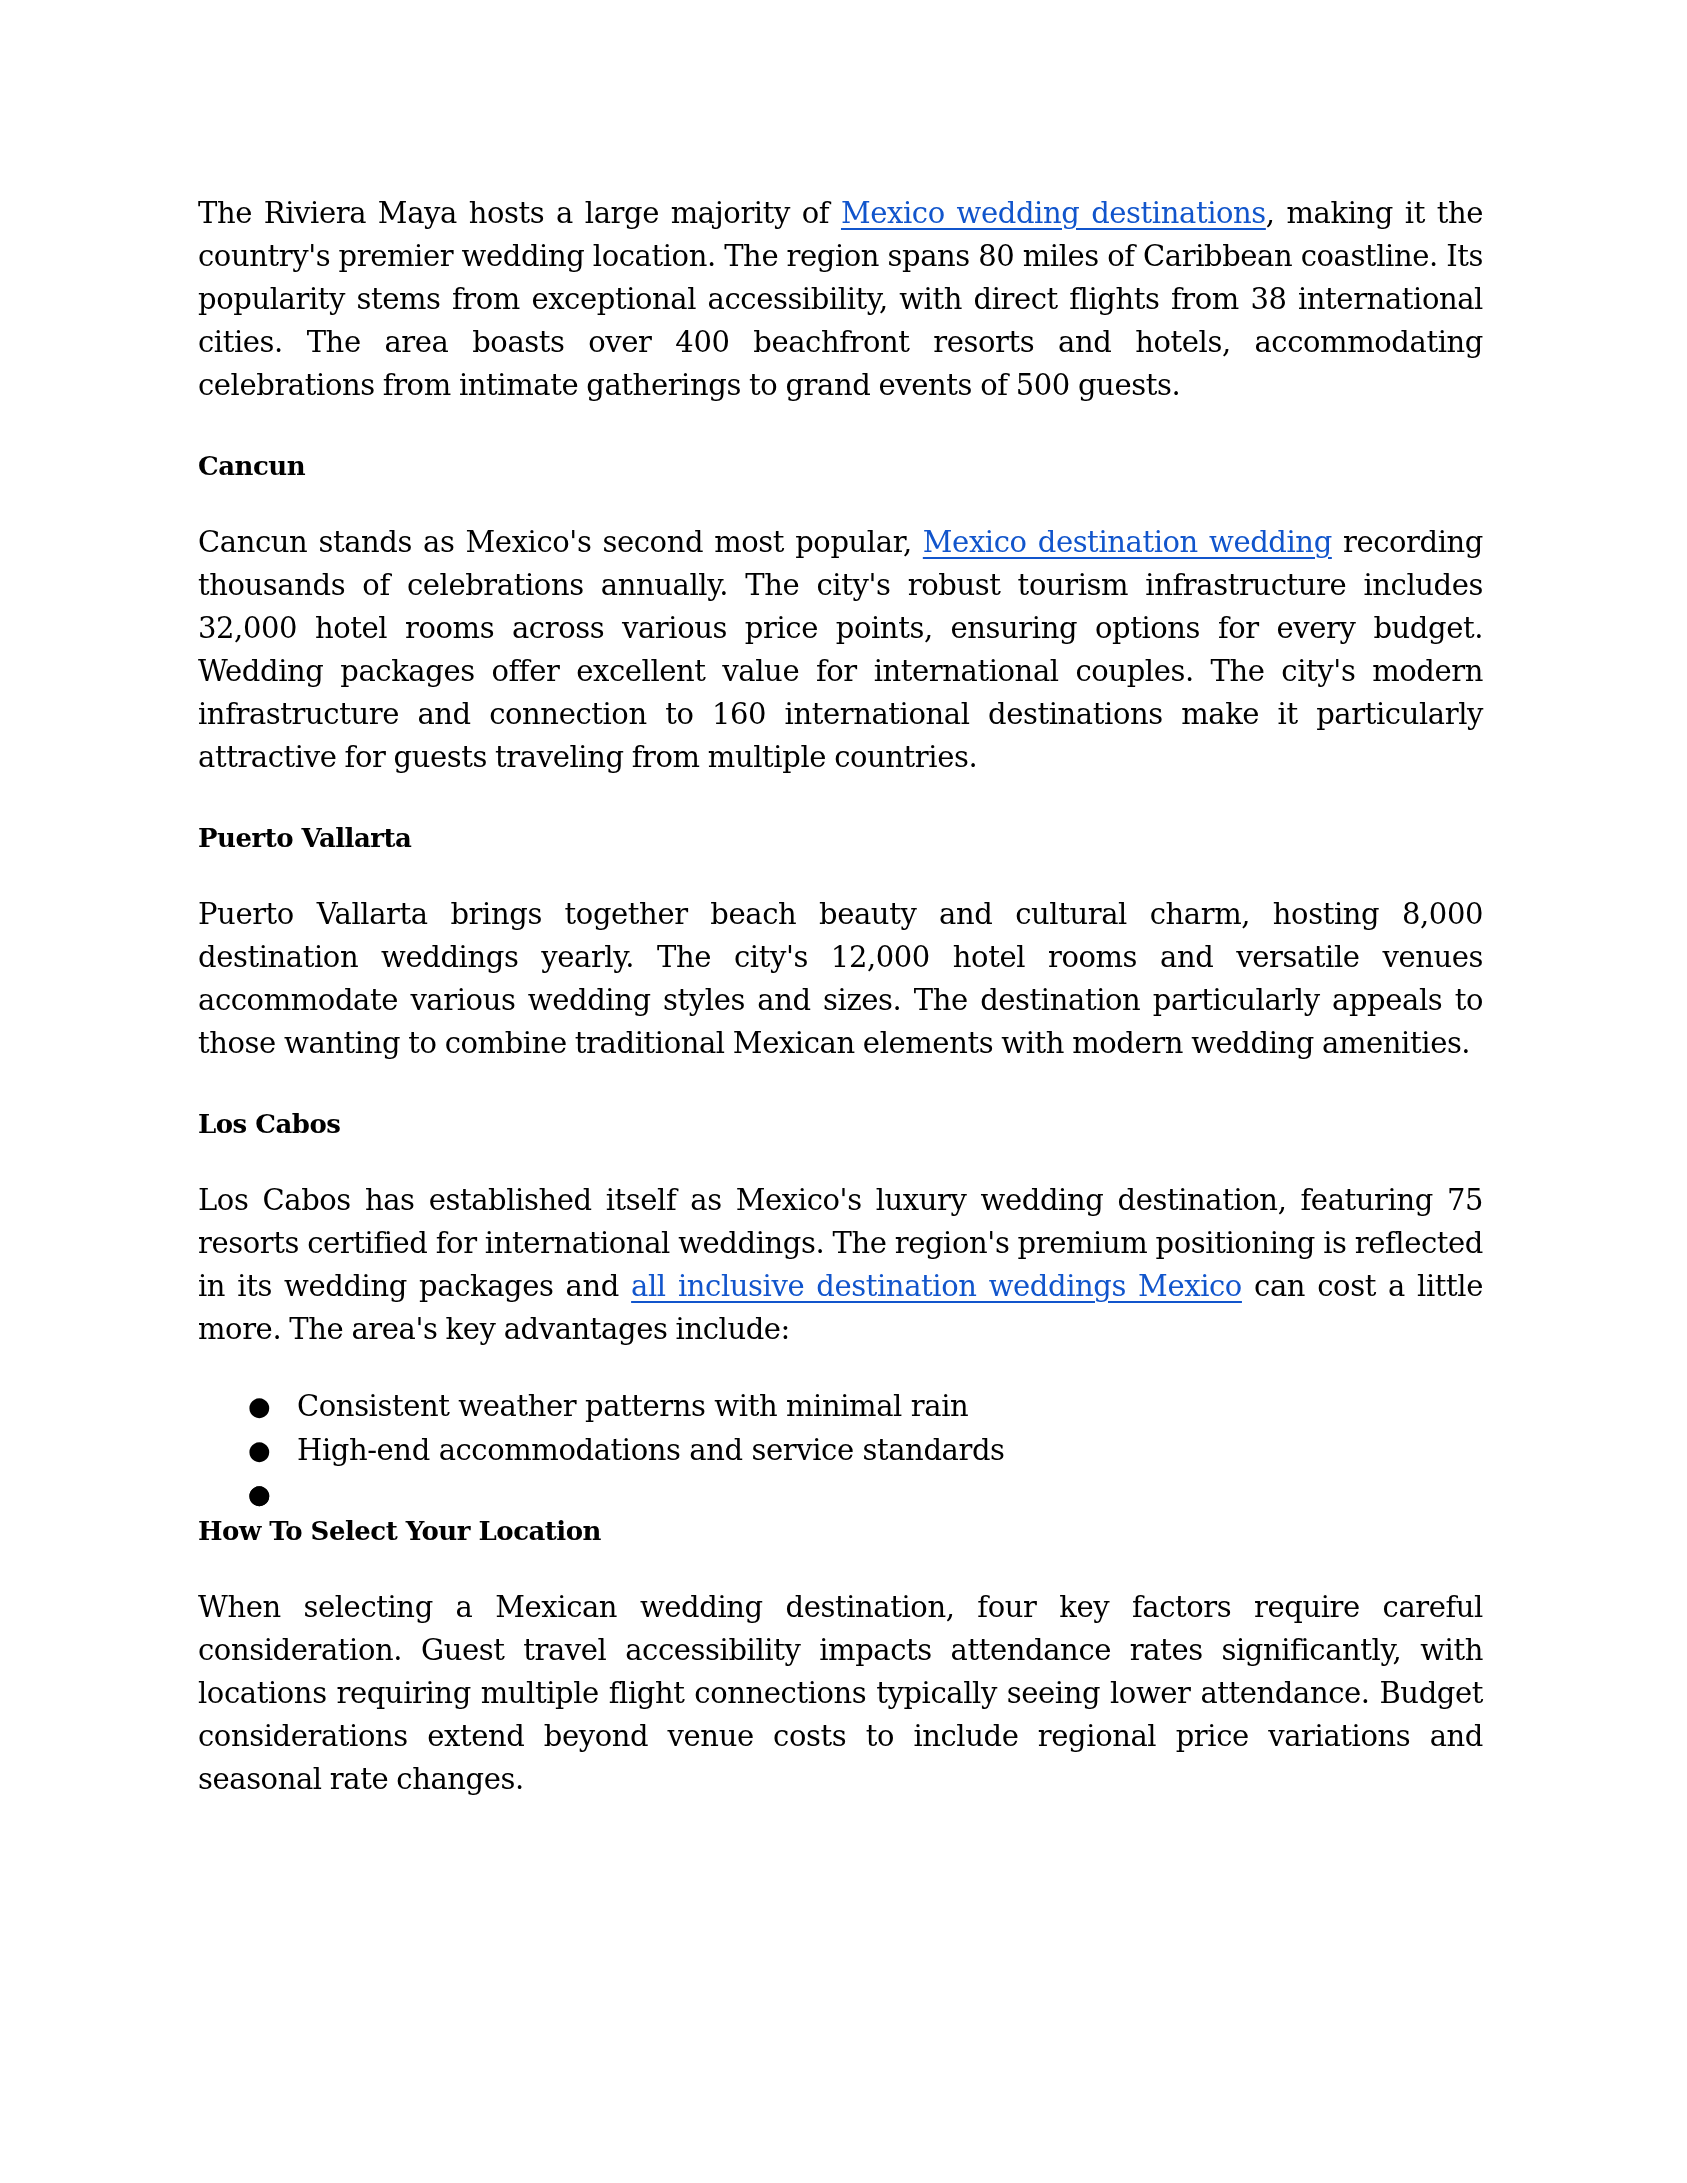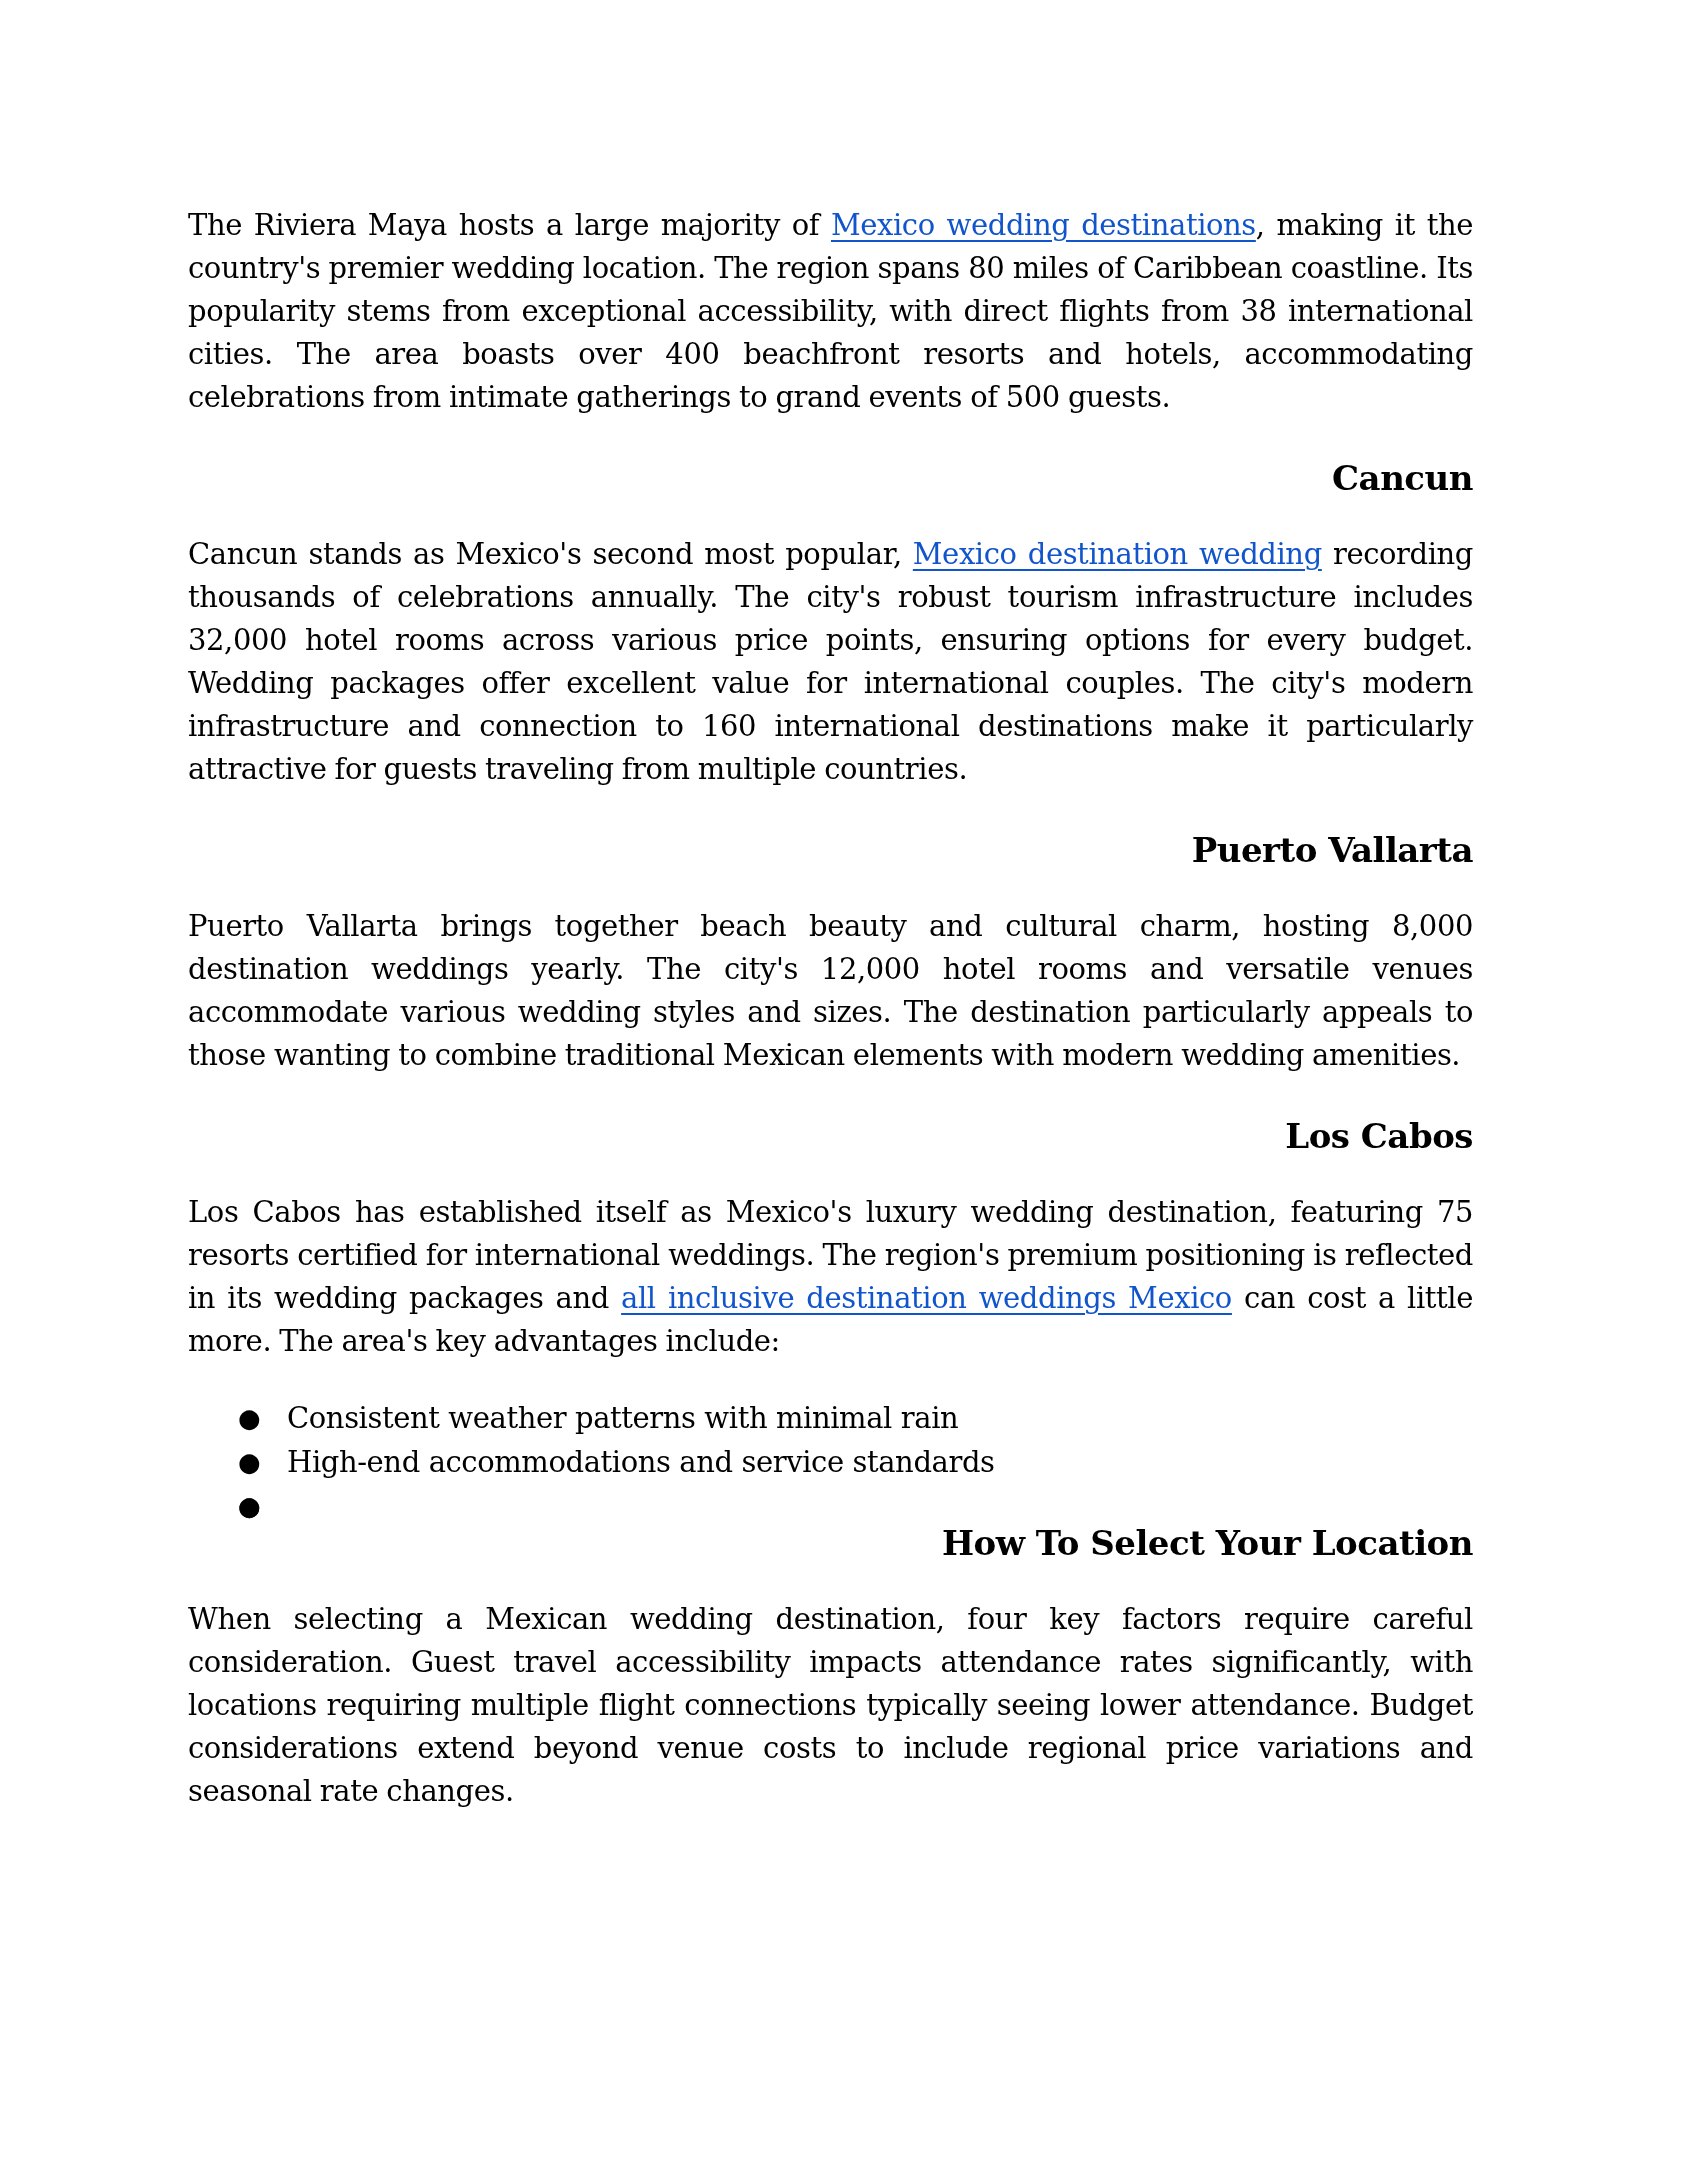--- a/index.html
+++ b/index.html
@@ -10,40 +10,38 @@
     body {
       width: 1687px;
       height: 2183px;
       position: relative;
       overflow: hidden;
       font-family: "DejaVu Serif", "Liberation Serif", serif;
       color: #000000;
     }
     .page {
       position: absolute;
-      left: 188px;
+      left: 198px;
       top: 192px;
       width: 1285px;
-      margin-top: 12px;
     }
     p.body {
       margin: 0;
       font-size: 29px;
       line-height: 43px;
       text-align: justify;
       letter-spacing: -0.4px;
       word-spacing: -0.7px;
     }
     h2.section {
       margin: 0;
-      font-size: 34px;
+      font-size: 26px;
       font-weight: bold;
       line-height: 46px;
       letter-spacing: -0.5px;
-      text-align: right;
     }
     a.link {
       color: #1155cc;
       text-decoration: underline;
       text-decoration-thickness: 2px;
       text-underline-offset: 4.6px;
     }
     .gap-before-h { height: 36px; }
     .gap-after-h { height: 32px; }
     ul.bullets {

